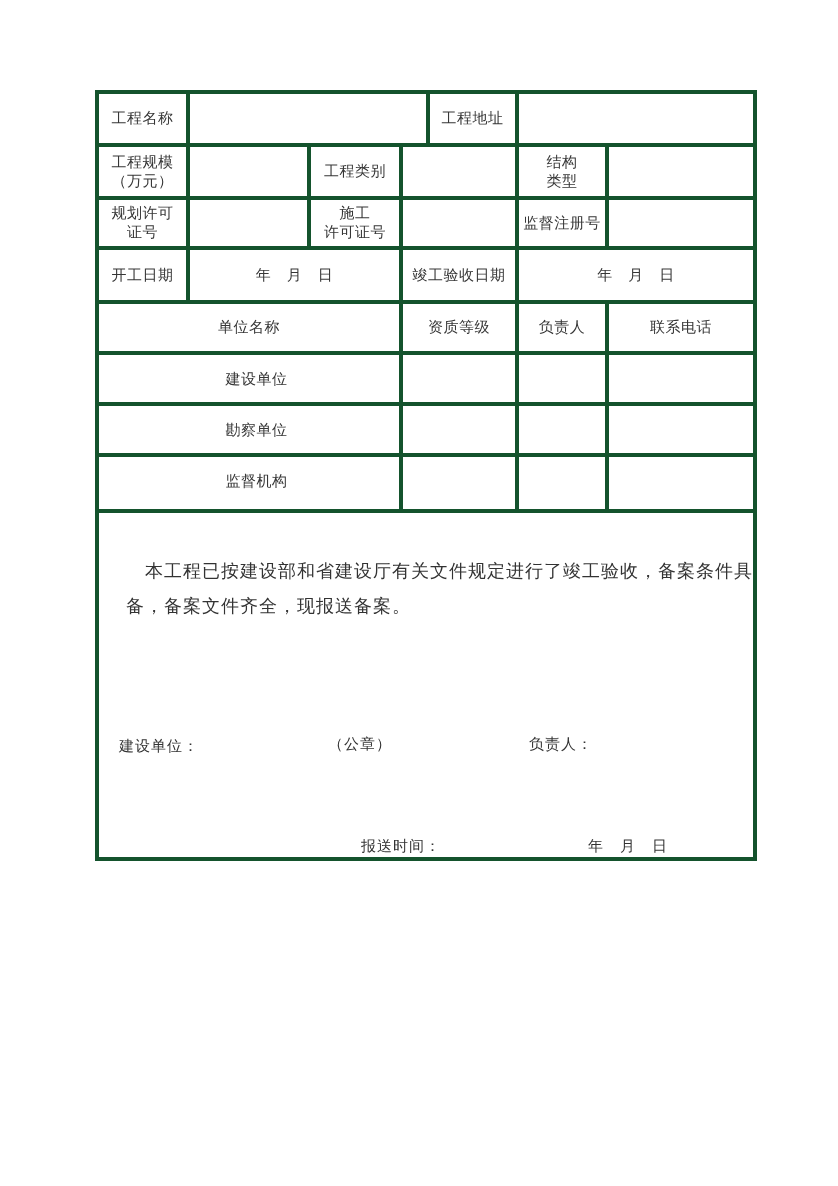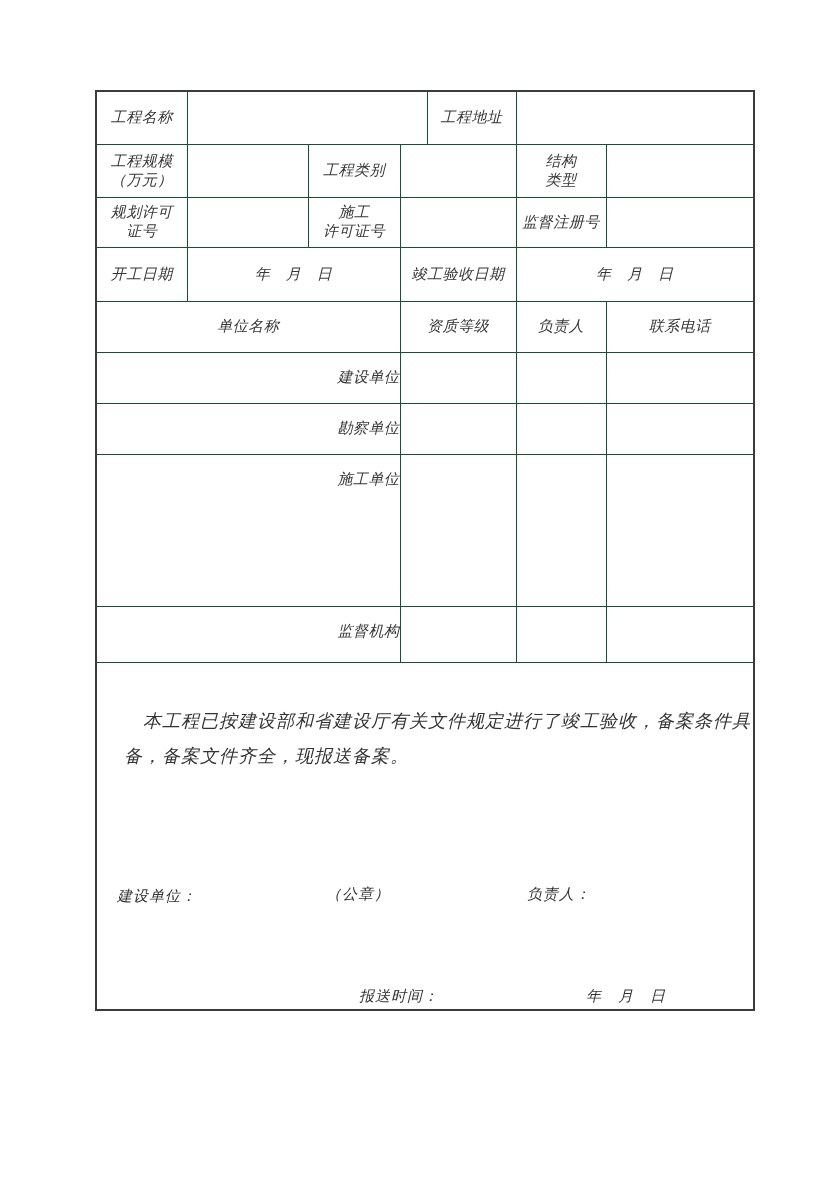--- a/index.html
+++ b/index.html
@@ -16,33 +16,32 @@
   table.form-table {
     position: absolute;
     left: 95px;
     top: 90px;
     width: 658px;
     border-collapse: collapse;
     table-layout: fixed;
     border: 2px solid #3c3c3c;
   }
   td {
-    border: 1px solid #14532d;
+    border: 4px solid #14532d;
     font-size: 15px;
     line-height: 1.25;
     text-align: center;
     vertical-align: middle;
     padding: 0;
     letter-spacing: 0.5px;
     overflow: hidden;
-    font-style: italic;
   }
   td.nowrap { white-space: nowrap; }
   td.unit-label {
-    text-align: right;
+    text-align: center;
     vertical-align: top;
     padding: 15px 0 0 15px;
   }
   td.big-cell {
     position: relative;
     text-align: left;
     vertical-align: top;
   }
   .statement {
     position: absolute;
@@ -139,26 +138,20 @@
     </tr>
 
     <tr style="height:51px">
       <td colspan="3" class="unit-label">勘察单位</td>
       <td colspan="2"></td>
       <td></td>
       <td></td>
     </tr>
 
 
-    <tr style="height:152px">
-      <td colspan="3" class="unit-label">施工单位</td>
-      <td colspan="2"></td>
-      <td></td>
-      <td></td>
-    </tr>
 
 
     <tr style="height:56px">
       <td colspan="3" class="unit-label">监督机构</td>
       <td colspan="2"></td>
       <td></td>
       <td></td>
     </tr>
 
     <tr style="height:348px">

